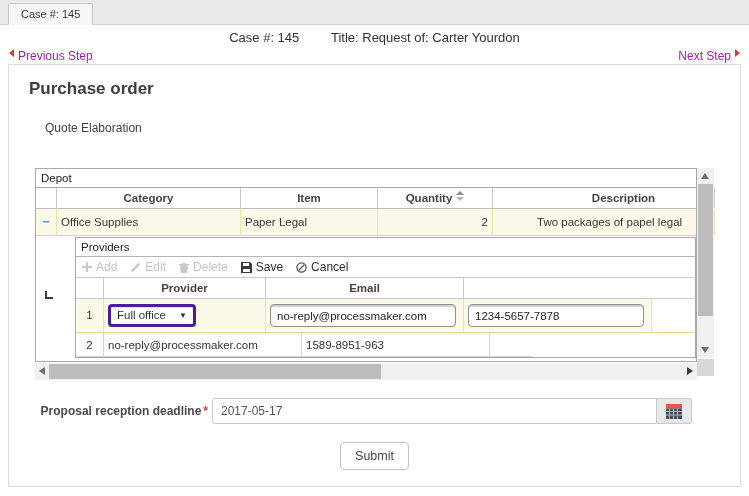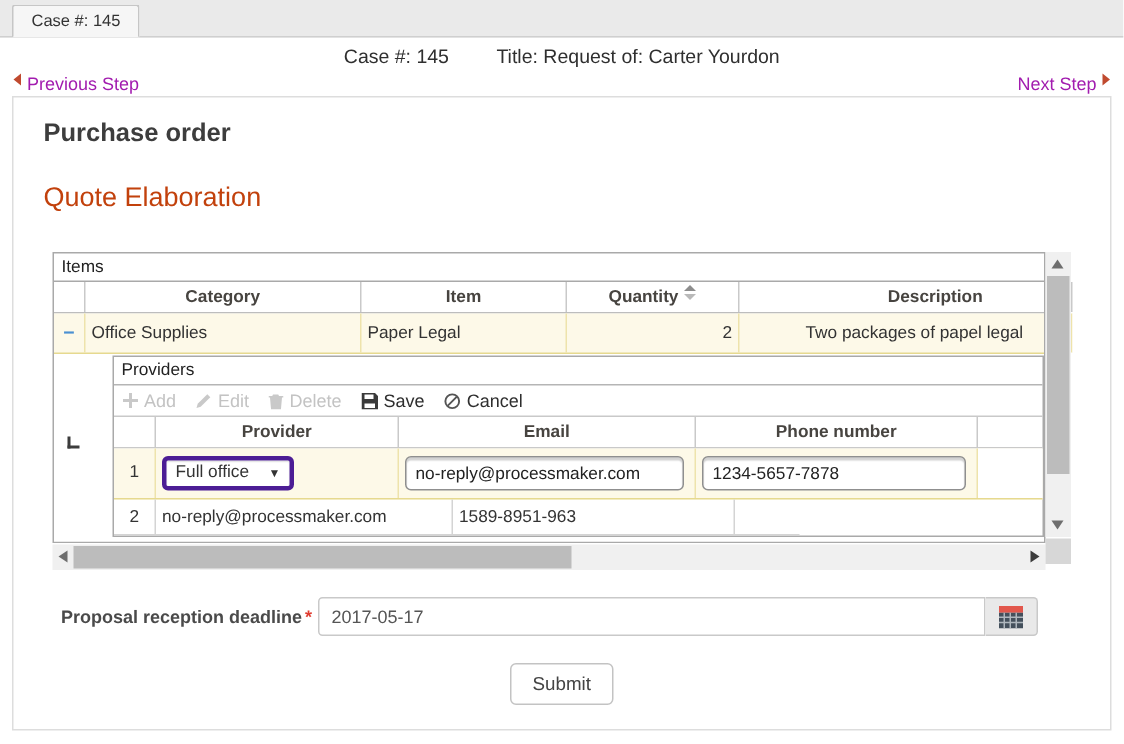--- a/index.html
+++ b/index.html
@@ -21,21 +21,21 @@
   .step-nav { display: flex; justify-content: space-between; padding: 4px 9px 2px; font-size: 12px; }
   .step-link { color: #a21caf; cursor: pointer; display: inline-flex; gap: 4px; }
   .tri { width: 0; height: 0; display: inline-block; }
   .tri-left  { border-top: 4px solid transparent; border-bottom: 4px solid transparent; border-right: 5px solid #c04a2f; }
   .tri-right { border-top: 4px solid transparent; border-bottom: 4px solid transparent; border-left: 5px solid #c04a2f; }
 
   
   .panel { position: absolute; left: 8px; top: 64px; width: 733px; height: 423px;
            background: #fff; border: 1px solid #ddd; }
   .panel-title { position: absolute; left: 20px; top: 14px; font-size: 17px; font-weight: 700; color: #3d3d3d; }
-  .panel-subtitle { position: absolute; left: 20px; top: 56px; font-size: 18px; color: #c2410c; }
+  .panel-subtitle { position: absolute; left: 36px; top: 56px; font-size: 12px; color: #404040; }
 
   
   .grid-wrap { position: absolute; left: 26px; top: 103px; width: 679px; font-size: 11.5px; }
   .grid-main { width: 662px; border: 1px solid #a9a9a9; background: #fff; }
   .g-title { height: 19px; line-height: 18px; padding-left: 5px; border-bottom: 1px solid #a9a9a9; color: #222; }
   .g-hdr { display: flex; border-bottom: 1px solid #bdbdbd; background: #fff; }
   .g-hdr .cell { height: 20px; line-height: 20px; font-weight: bold; color: #474440;
                  text-align: center; border-right: 1px solid #c9c9c9; }
   .g-hdr .cell:last-child { border-right: none; }
   .g-row { display: flex; background: #fdf9e8; border-bottom: 1px solid #e6d98f; cursor: pointer; }
@@ -138,21 +138,21 @@
     <i class="tri tri-right"></i>
   </span>
 </div>
 
 <div class="panel">
   <div class="panel-title">Purchase order</div>
   <div class="panel-subtitle">Quote Elaboration</div>
 
   <div class="grid-wrap">
     <div class="grid-main">
-      <div class="g-title">Items</div>
+      <div class="g-title">Depot</div>
 
       <div class="g-hdr">
         <div class="cell c-exp"></div>
         <div class="cell c-cat">Category</div>
         <div class="cell c-item">Item</div>
         <div class="cell c-qty">
           <span>Quantity</span><span class="sort-ico"><i class="sort-up"></i><i class="sort-down"></i></span>
         </div>
         <div class="cell c-desc">Description</div>
         <div class="cell c-sp"></div>
@@ -207,21 +207,20 @@
                   <line x1="2.8" y1="9.2" x2="9.2" y2="2.8" stroke="#555" stroke-width="1.4"></line>
                 </svg>
               <span>Cancel</span>
             </span>
           </div>
 
           <div class="p-hdr">
             <div class="cell pc-num"></div>
             <div class="cell pc-prov">Provider</div>
             <div class="cell pc-email">Email</div>
-            <div class="cell pc-phone">Phone number</div>
             <div class="cell pc-sp"></div>
           </div>
 
           <div class="p-row p-row-edit">
             <div class="cell pc-num num-cell">1</div>
             <div class="cell pc-prov">
               <span class="pm-select">
                 <span>Full office</span>
                 <span class="dd-arrow">▼</span>
               </span>

